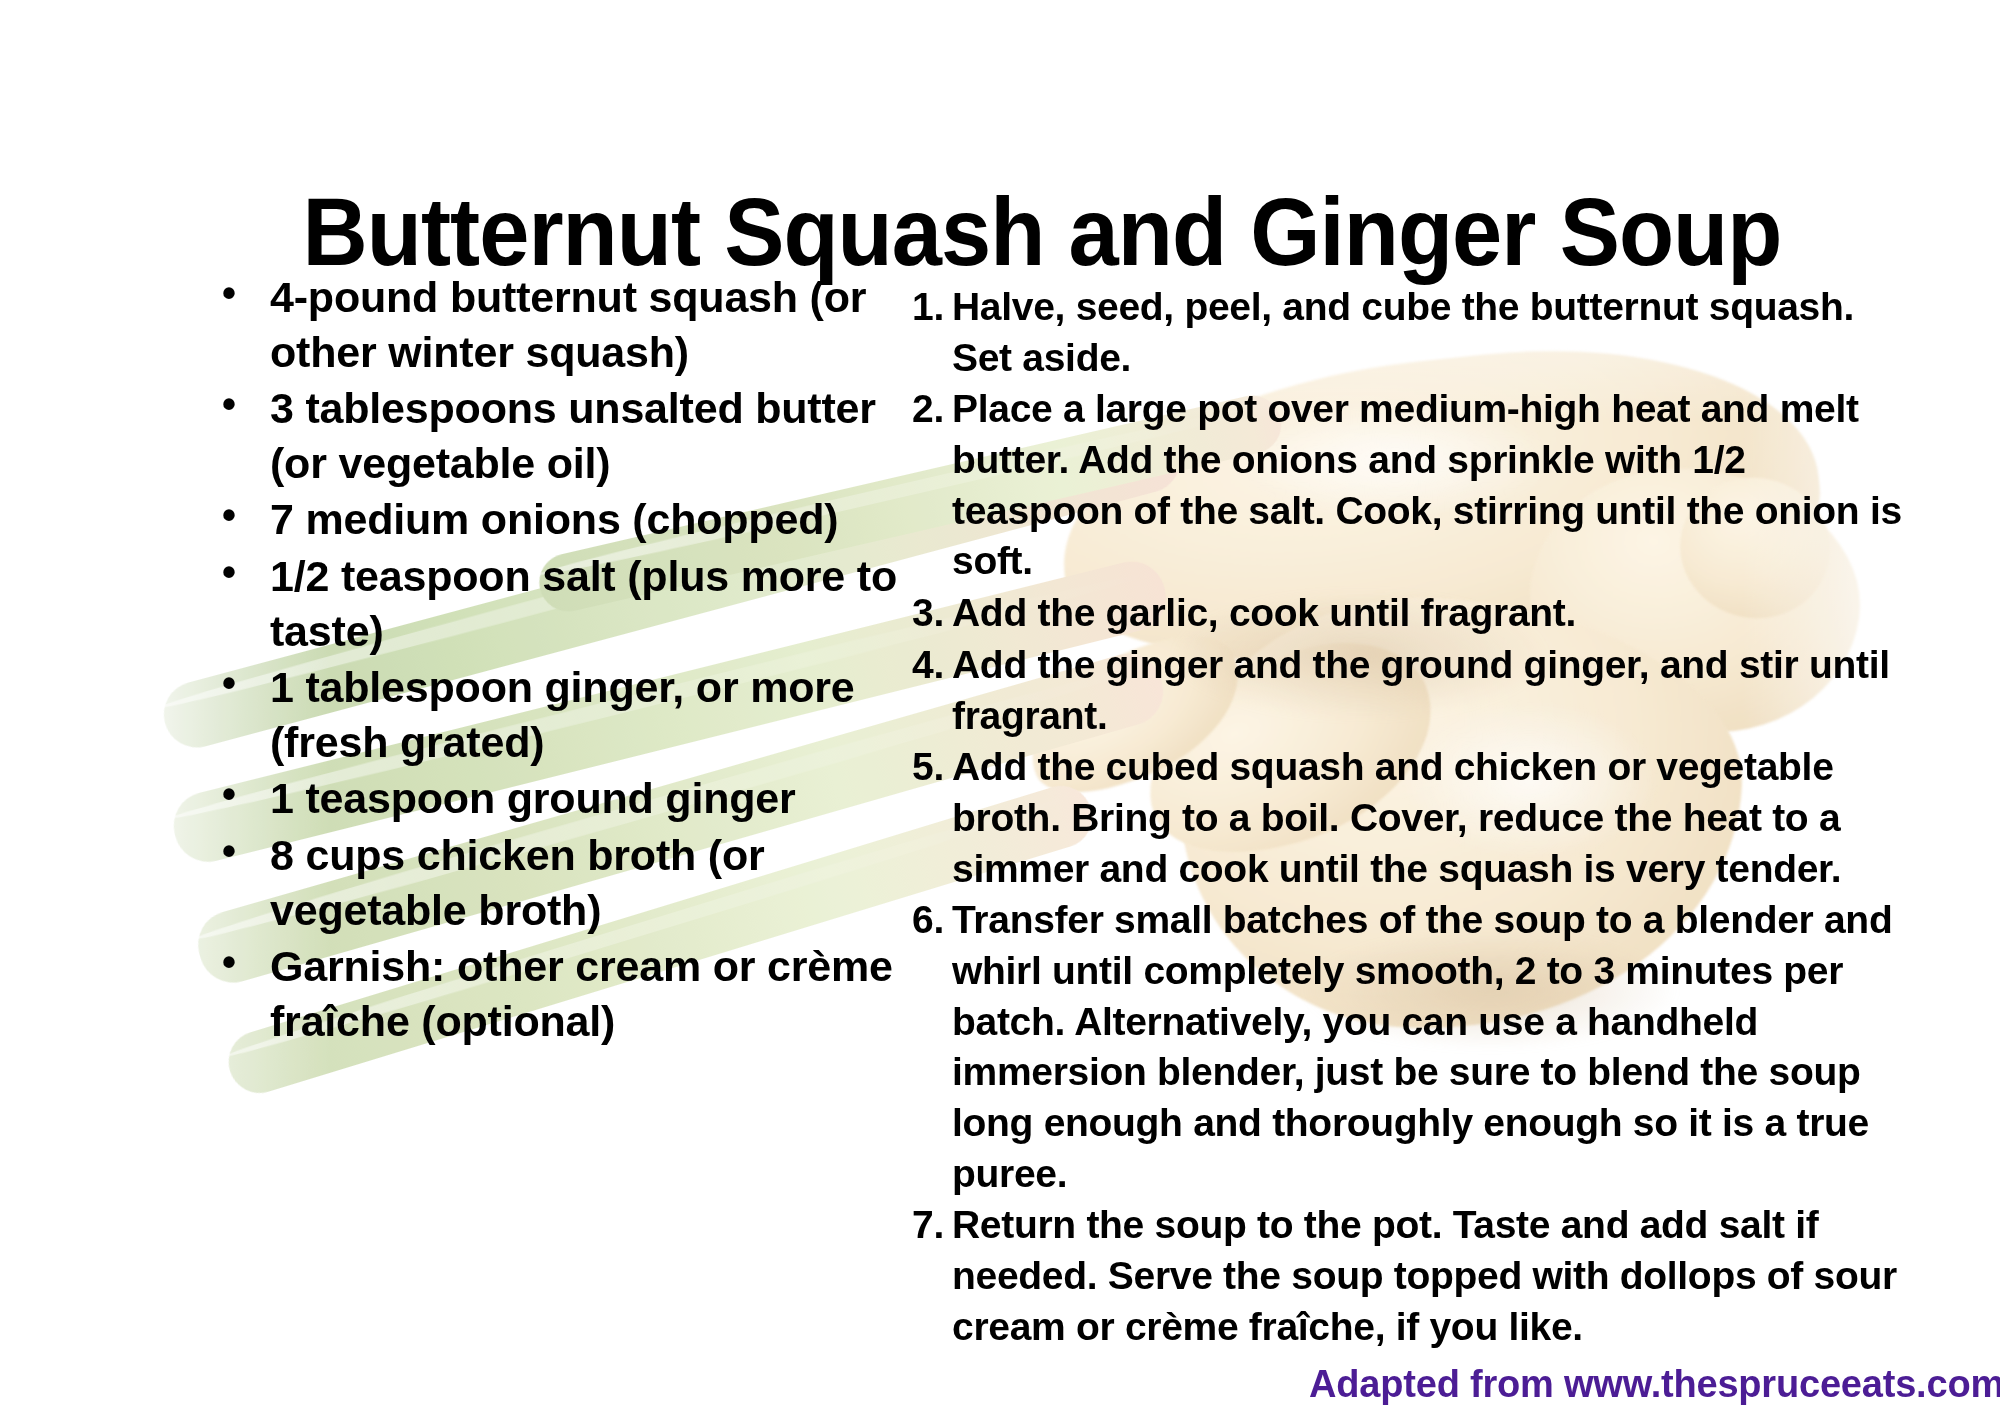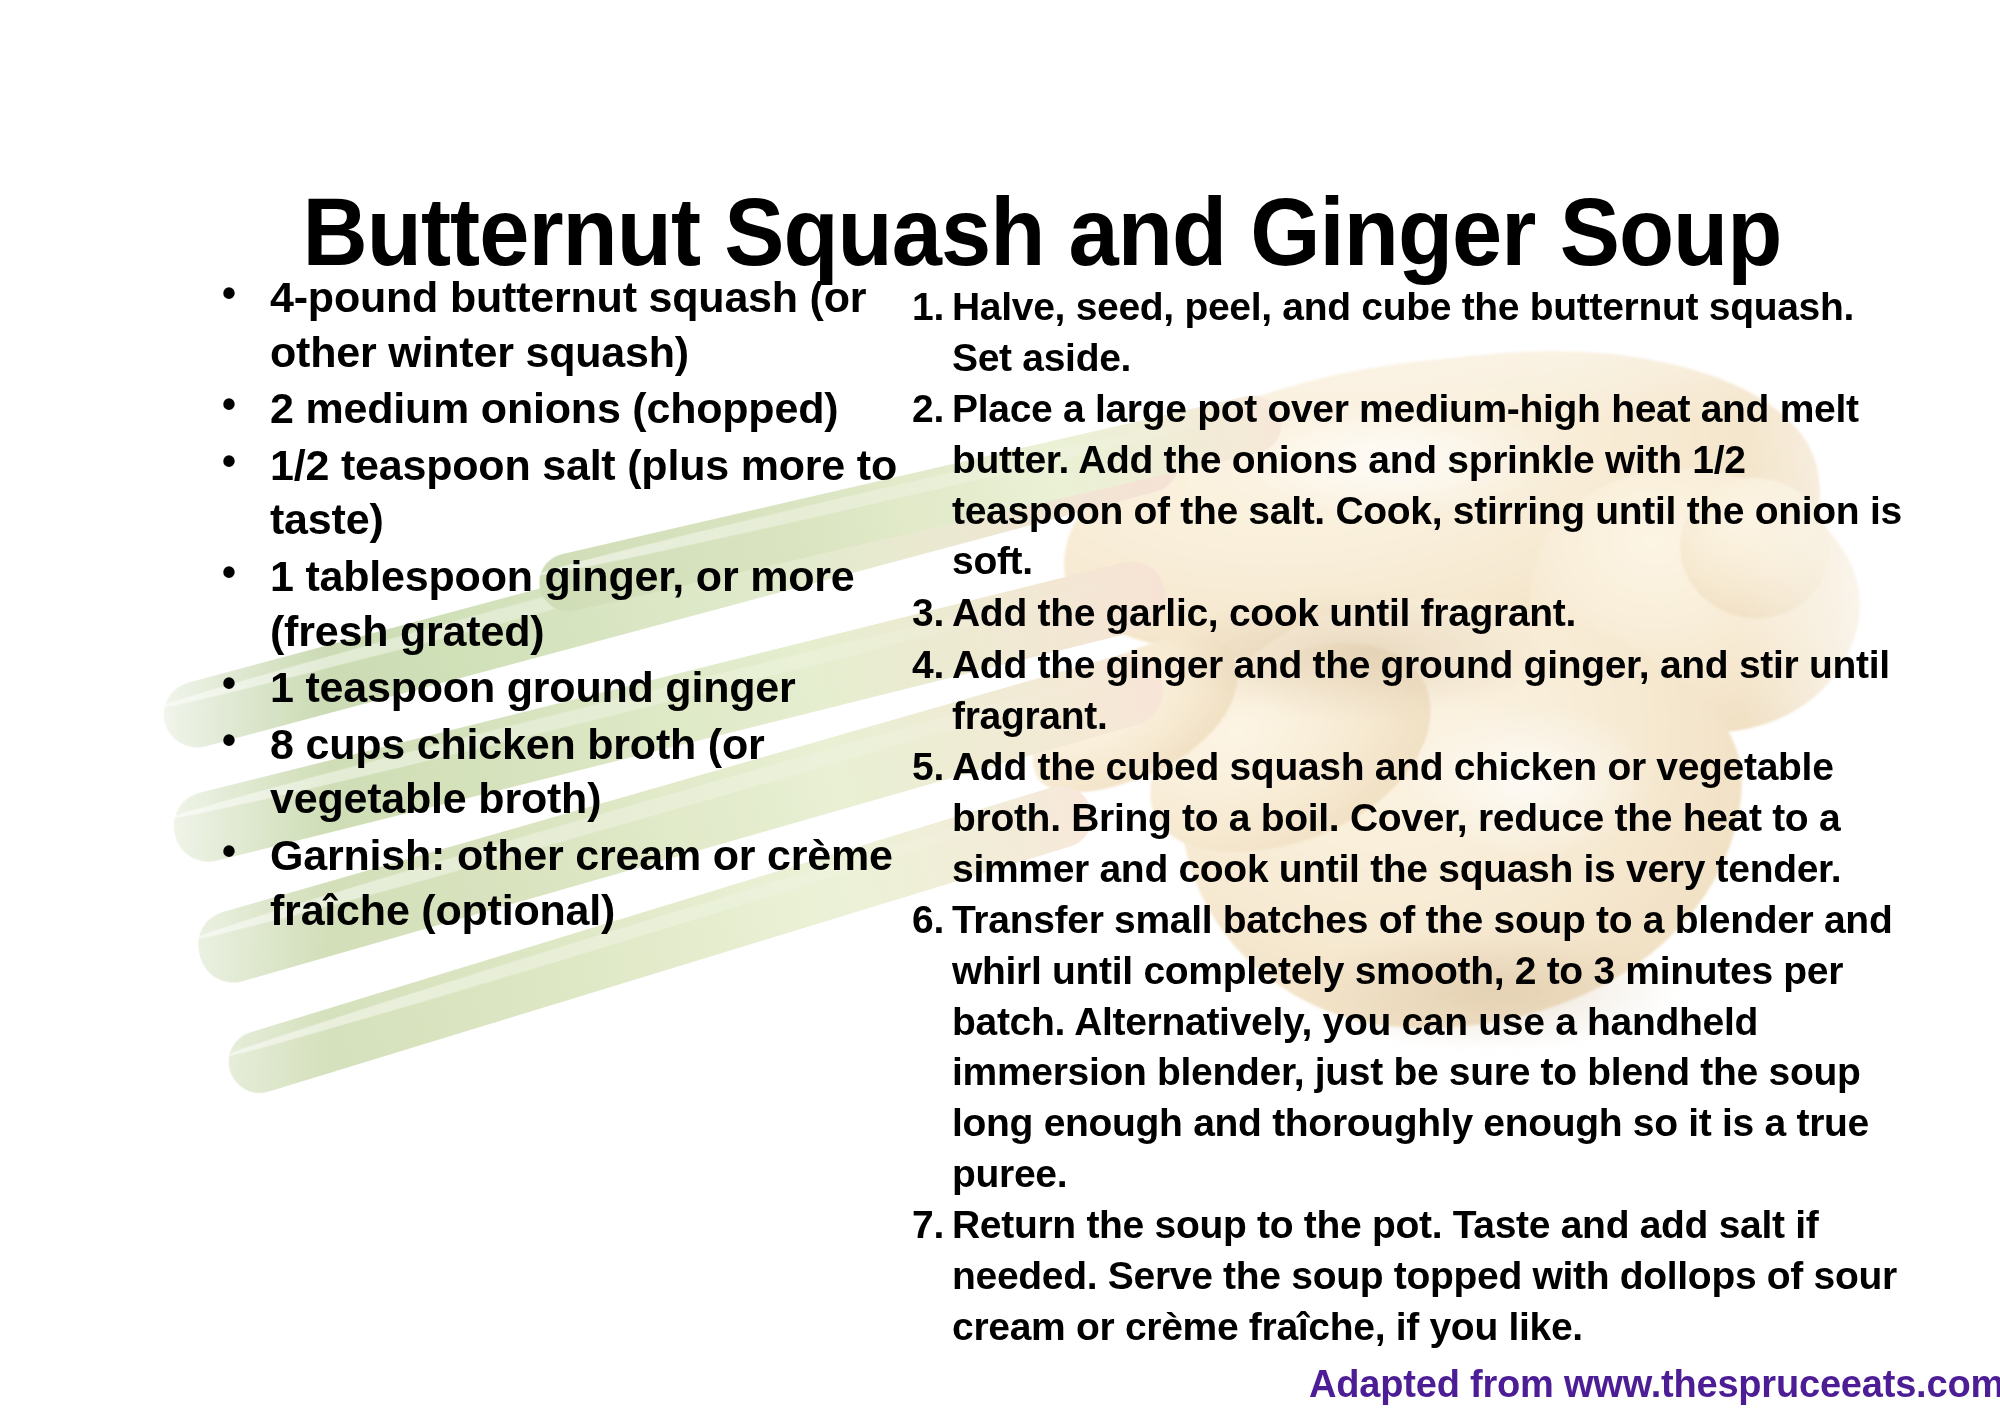--- a/index.html
+++ b/index.html
@@ -218,21 +218,22 @@
   </div>
 
   <div id="content">
 
     <h1 id="title">Butternut Squash and Ginger Soup</h1>
 
     <div id="columns">
 
       <ul id="ingredients">
         <li>4-pound butternut squash (or other winter squash)</li>
-        <li>2 medium onions (chopped)</li>
+        <li>3 tablespoons unsalted butter (or vegetable oil)</li>
+        <li>7 medium onions (chopped)</li>
         <li>1/2 teaspoon salt (plus more to taste)</li>
         <li>1 tablespoon ginger, or more (fresh grated)</li>
         <li>1 teaspoon ground ginger</li>
         <li>8 cups chicken broth (or vegetable broth)</li>
         <li>Garnish: other cream or crème fraîche (optional)</li>
       </ul>
 
       <ol id="instructions">
         <li>Halve, seed, peel, and cube the butternut squash. Set aside.</li>
         <li>Place a large pot over medium-high heat and melt butter. Add the onions and sprinkle with 1/2 teaspoon of the salt. Cook, stirring until the onion is soft.</li>

